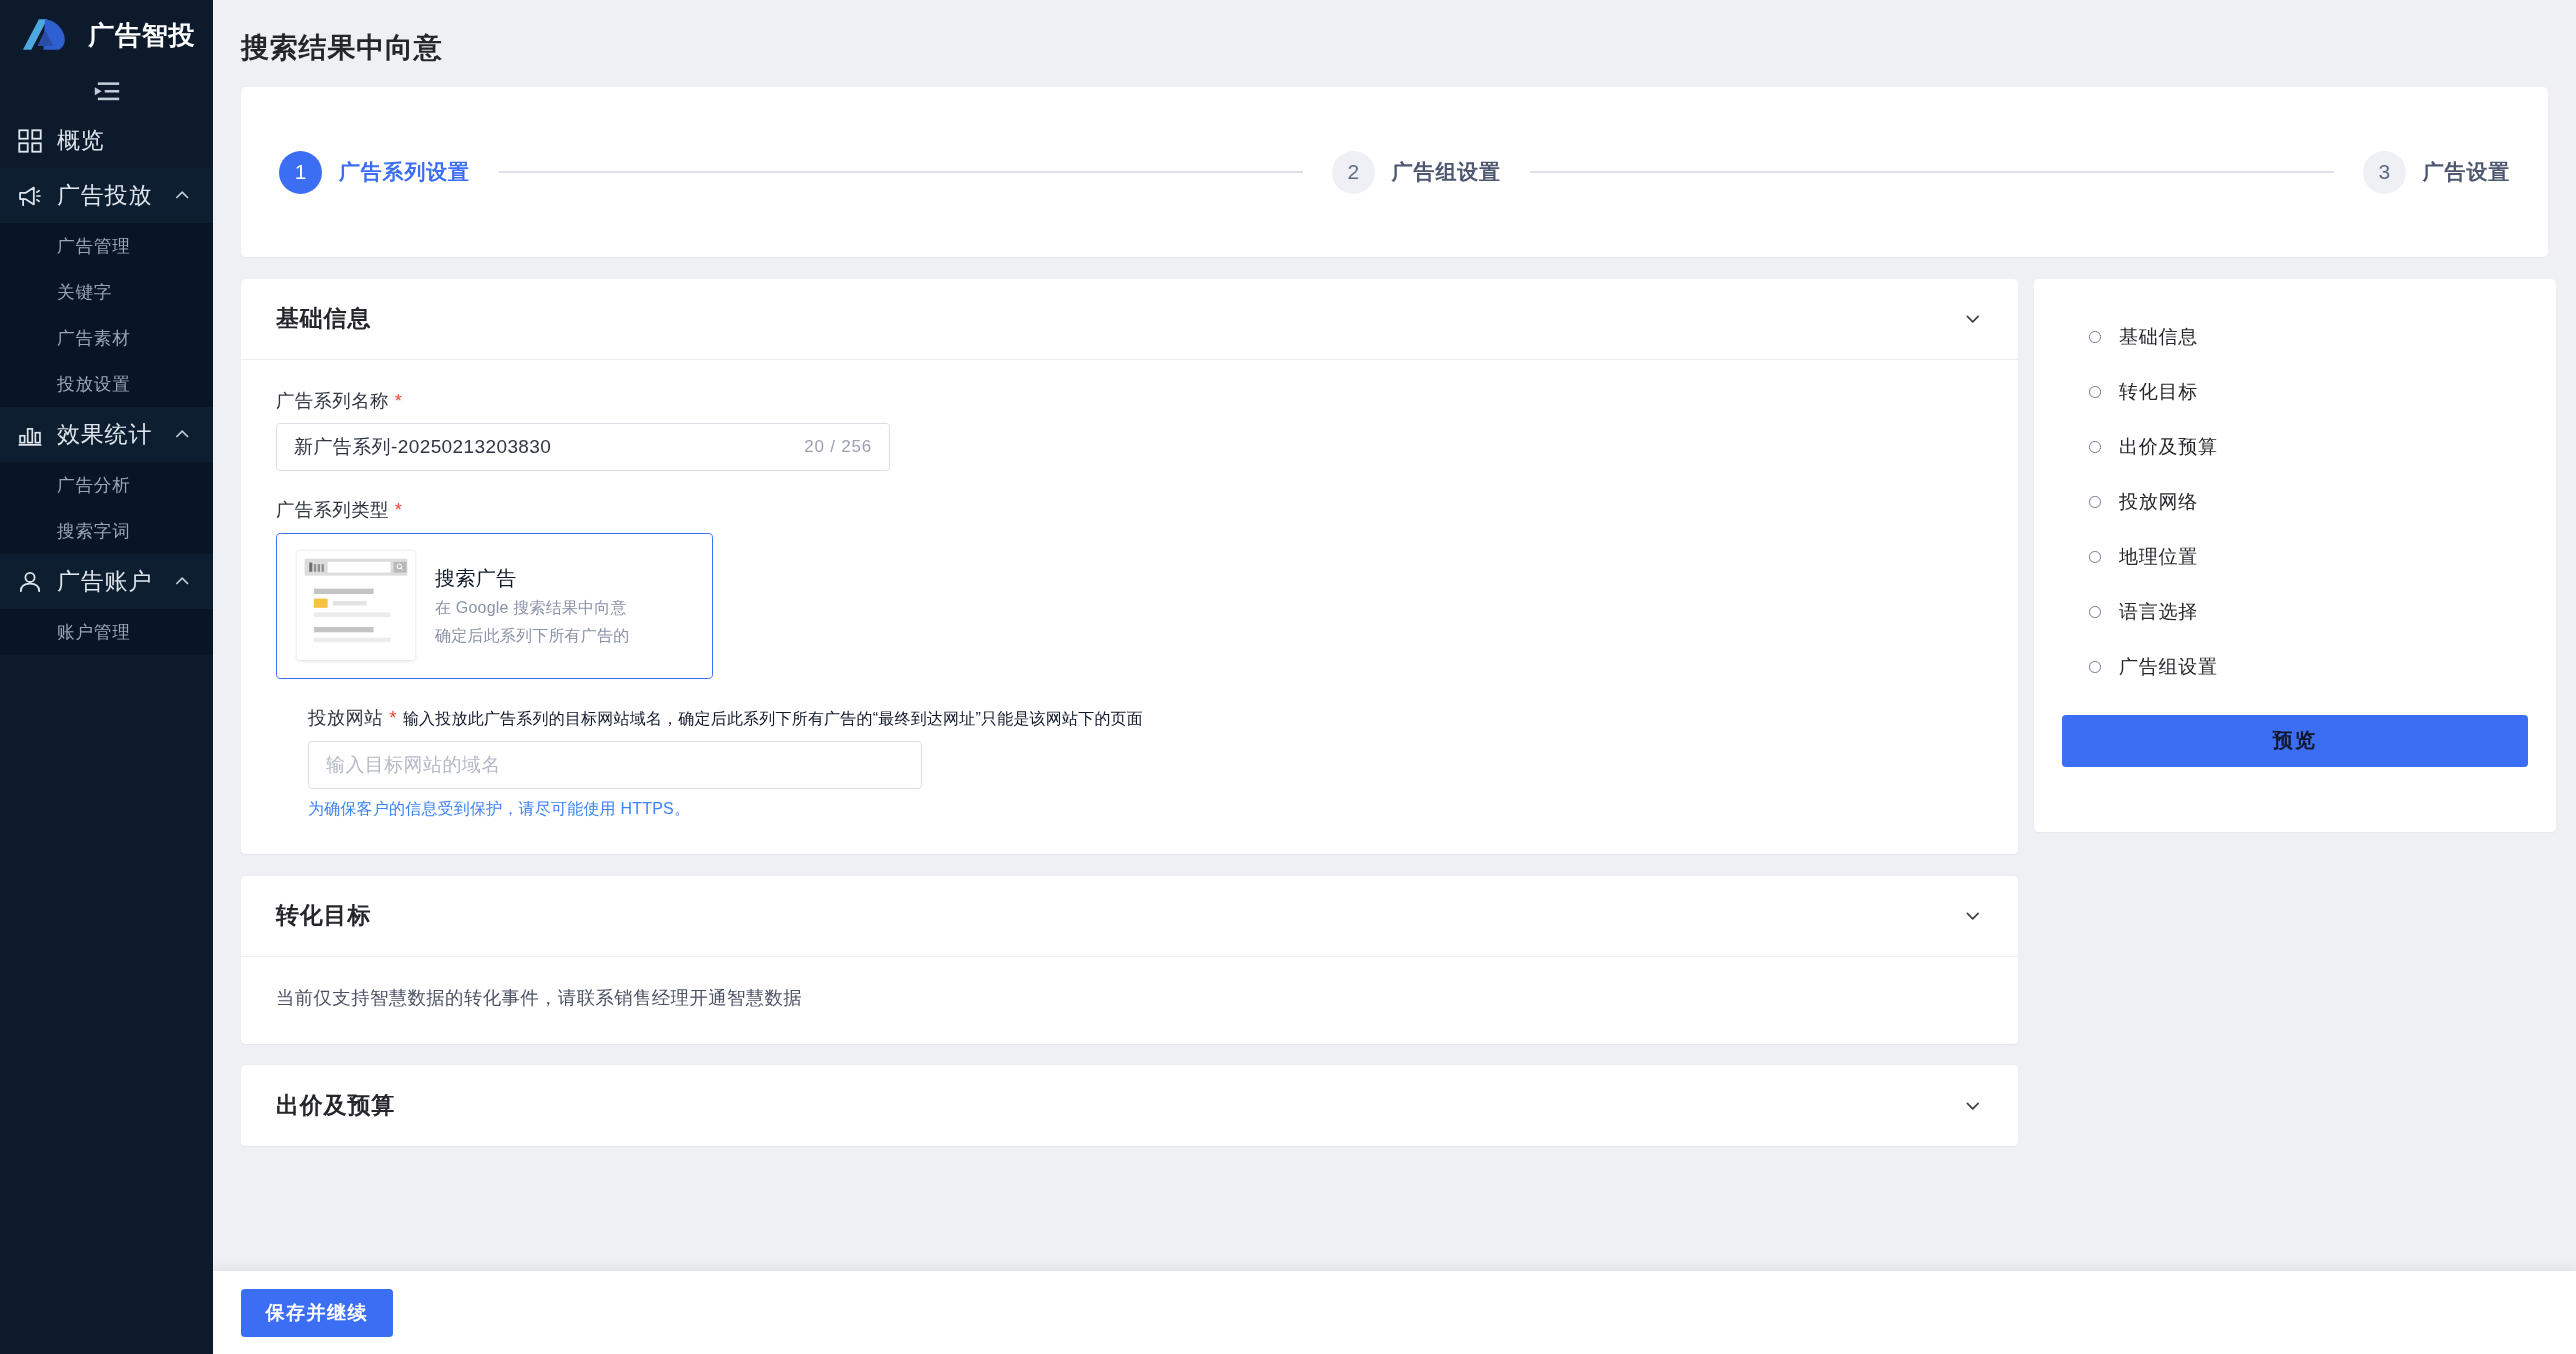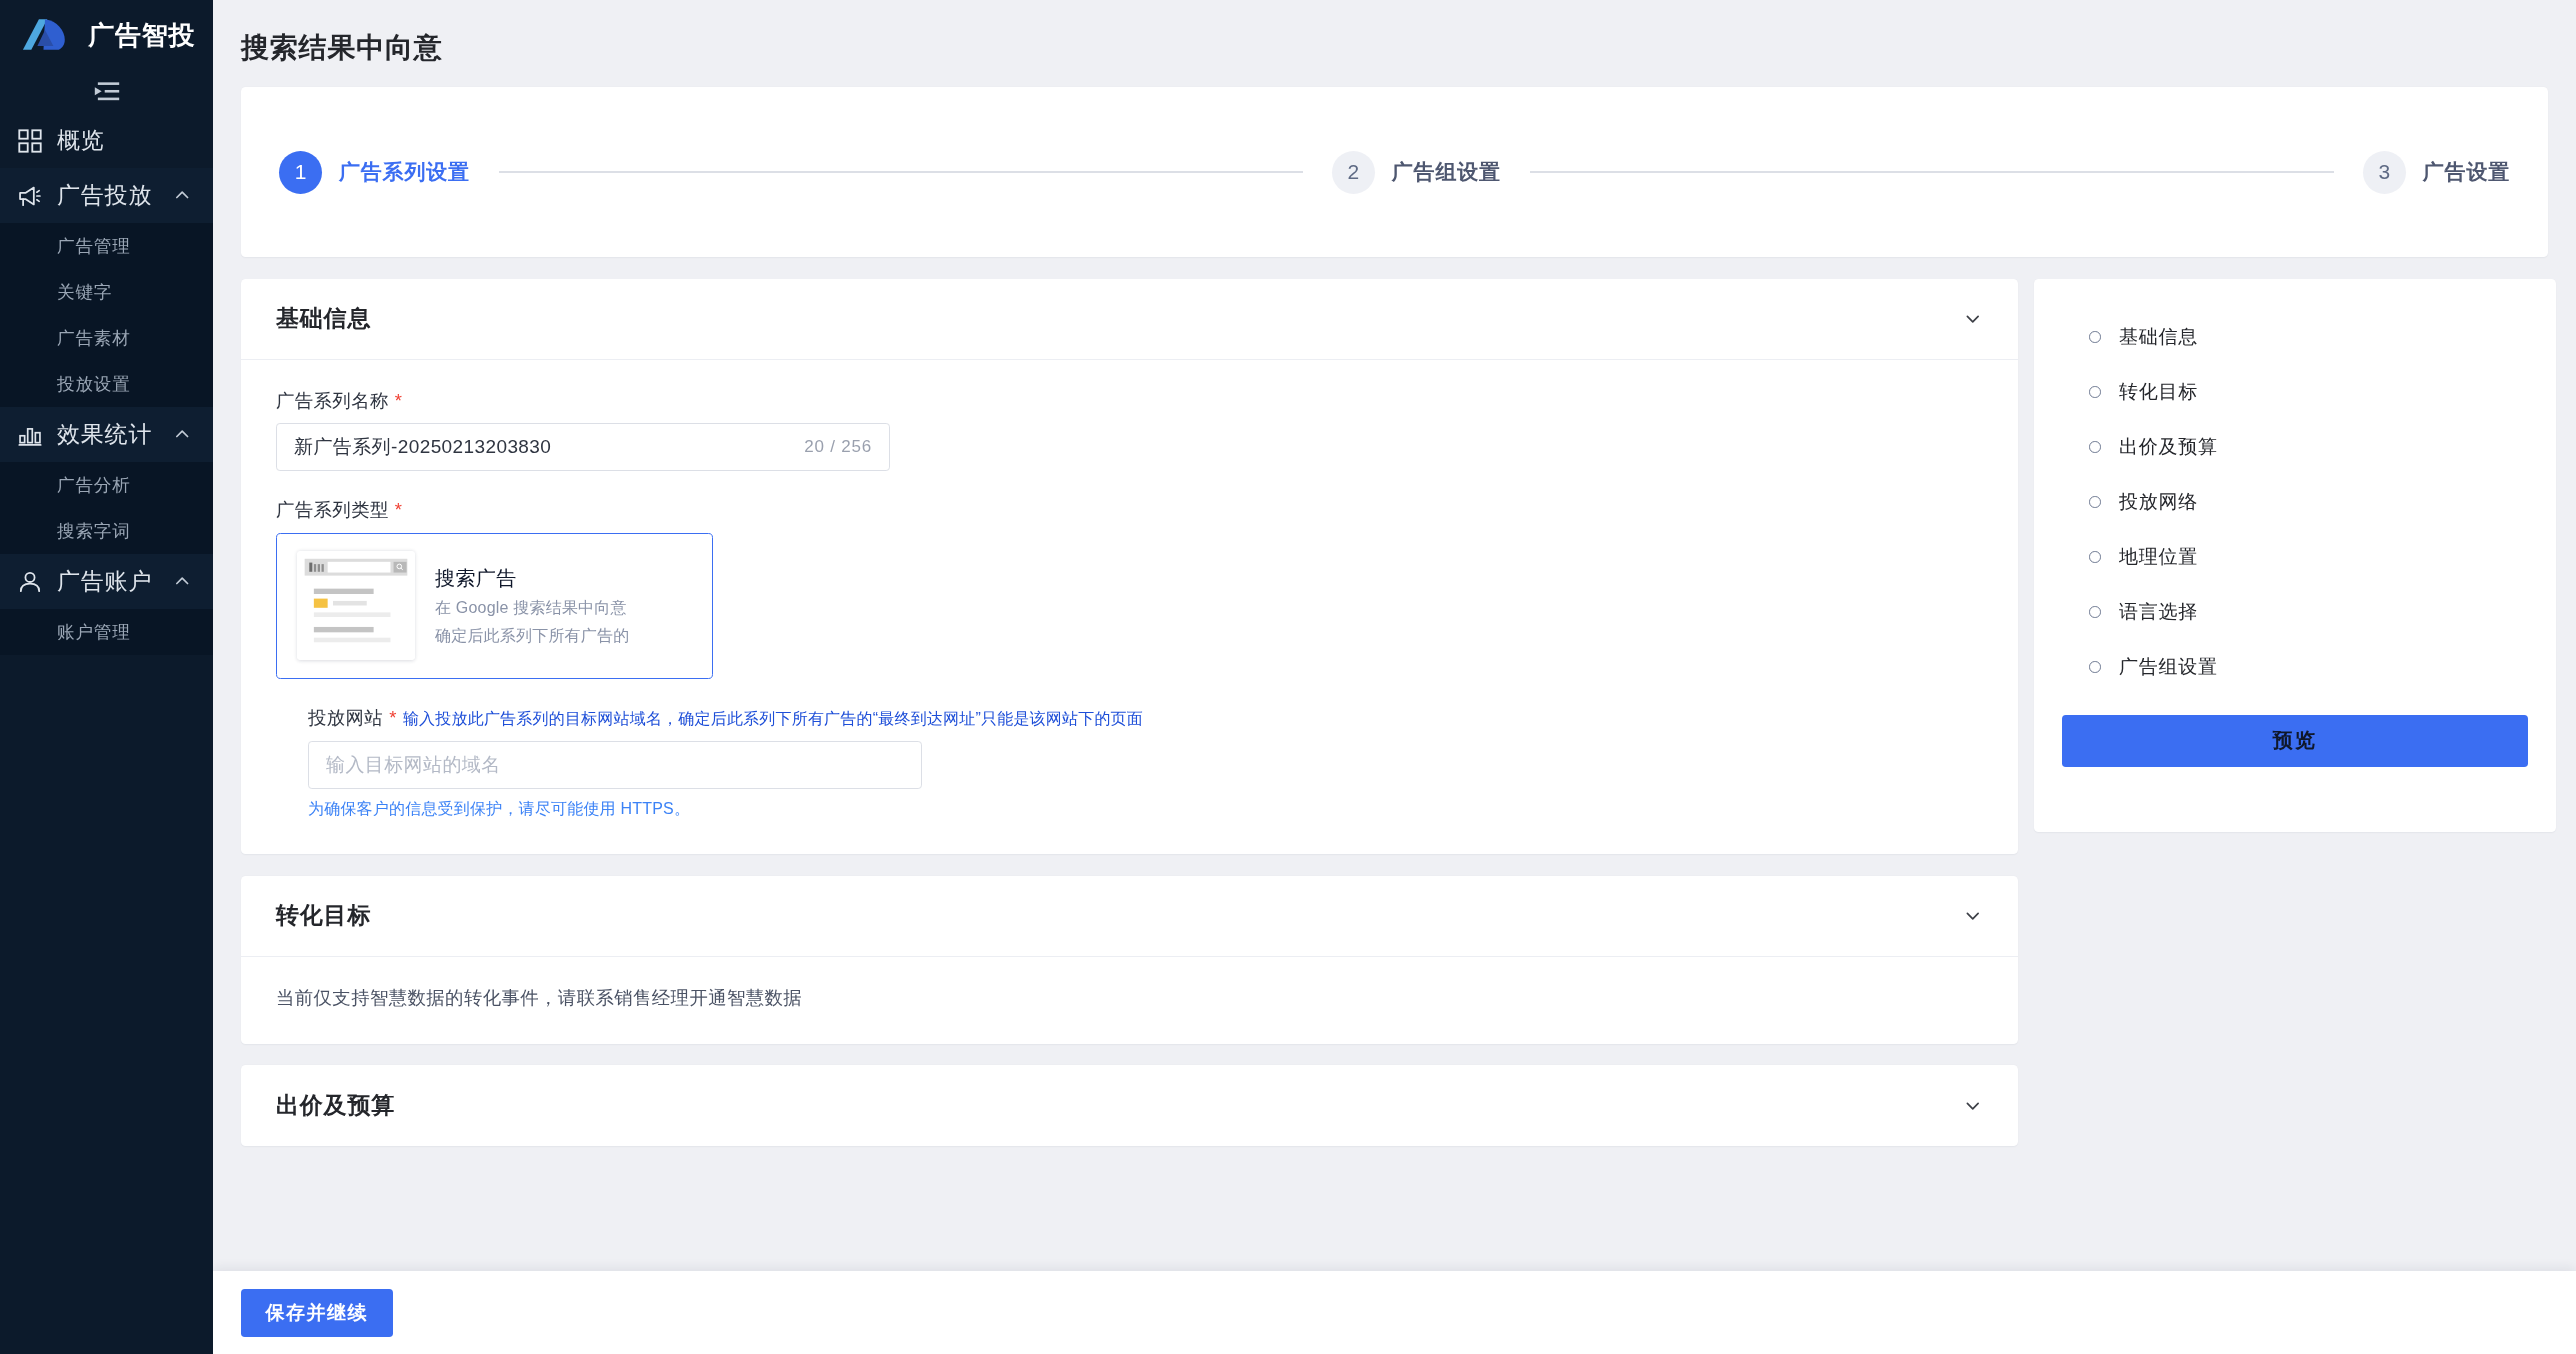--- a/index.html
+++ b/index.html
@@ -97,21 +97,21 @@
   .sec-body { padding: 28px 35px 34px 35px; }
 
   .field { margin-bottom: 26px; }
   .field:last-child { margin-bottom: 0; margin-left: 32px; }
   .field-label {
     font-size: 18.4px; color: #2f3541; font-weight: 500;
     margin-bottom: 10.7px; display: flex; align-items: baseline; gap: 6.1px;
     letter-spacing: 0.4px;
   }
   .req { color: #f04134; font-size: 18.4px; line-height: 1; }
-  .inline-hint { font-size: 16px; color: #1d4ed8; font-weight: 400; letter-spacing: 0.2px; }
+  .inline-hint { font-size: 16px; color: #0f172a; font-weight: 400; letter-spacing: 0.2px; }
 
   .input-wrap {
     width: 614px; height: 48px; border: 0.8px solid #dcdfe6; border-radius: 3.8px;
     background: #fff; display: flex; align-items: center;
     padding: 0 17px; gap: 9.2px;
   }
   .input-val { flex: 1; font-size: 19px; color: #2f3541; letter-spacing: 0.4px; }
   .input-ph { flex: 1; font-size: 19px; color: #b3b9c6; letter-spacing: 0.4px; }
   .counter { font-size: 17px; color: #9aa0ae; letter-spacing: 0.8px; }
   .sub-hint { font-size: 16px; color: #3b82f6; margin-top: 10.7px; letter-spacing: 0.2px; }

